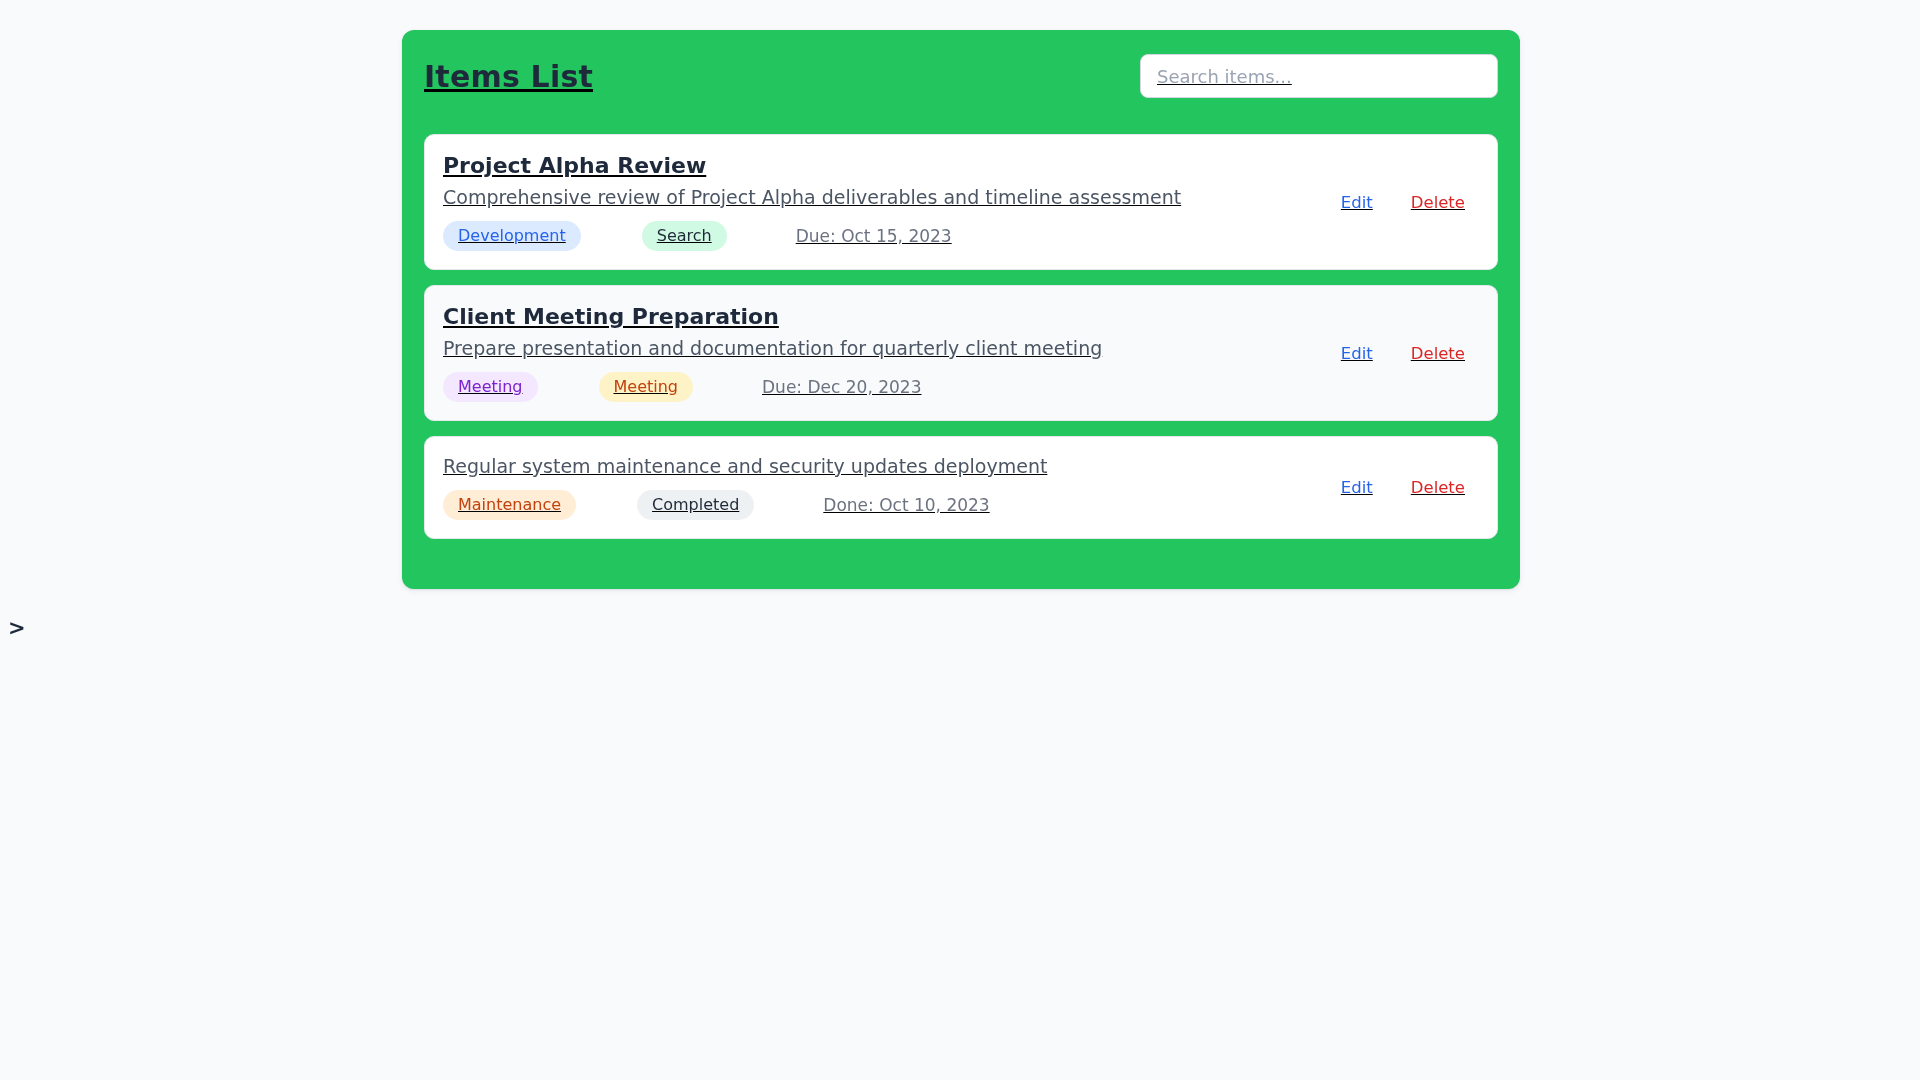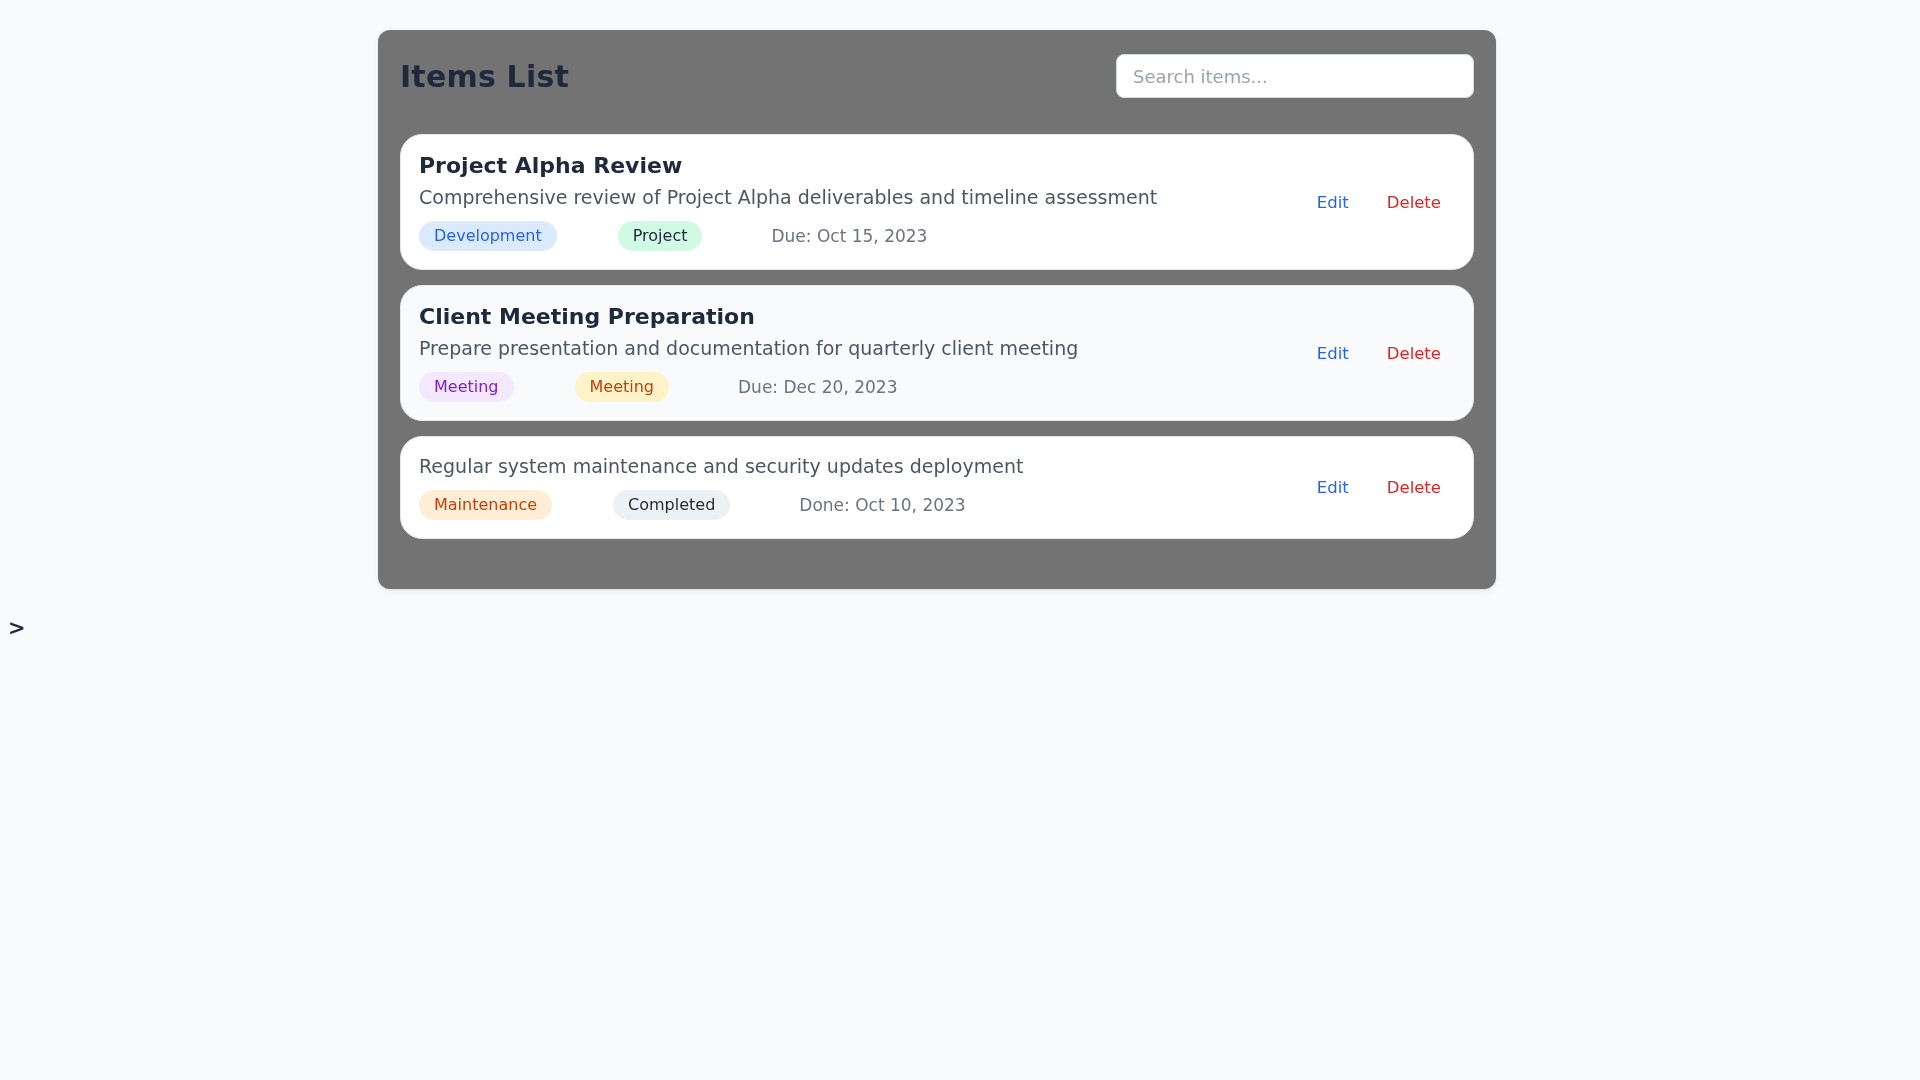--- a/index.html
+++ b/index.html
@@ -17,28 +17,29 @@
     position: absolute;
     left: 8px;
     top: 616px;
     font-size: 21px;
     font-weight: 600;
     color: #1e293b;
   }
 
   .panel {
     position: absolute;
-    left: 378px;
+    left: 402px;
     top: 30px;
     width: 1118px;
     height: 559px;
-    background: #737373;
+    background: #22c55e;
     border-radius: 12px;
     box-shadow: 0 1px 2px rgba(15, 23, 42, 0.06), 0 2px 6px rgba(15, 23, 42, 0.07);
     padding: 24px 22px 24px 22px;
+    text-decoration: underline;
   }
 
   .panel-header {
     display: flex;
     align-items: center;
     justify-content: space-between;
     margin-bottom: 36px;
   }
   .panel-title {
     margin: 0;
@@ -56,21 +57,21 @@
     font-size: 18px;
     font-family: "DejaVu Sans", "Liberation Sans", sans-serif;
     color: #334155;
     background: #ffffff;
     outline: none;
   }
   .search-input::placeholder { color: #9aa3b2; }
 
   .card {
     border: 1px solid #e5e7eb;
-    border-radius: 22px;
+    border-radius: 10px;
     background: #ffffff;
     padding: 18px 32px 18px 18px;
     margin-bottom: 15px;
     display: flex;
     align-items: center;
     justify-content: space-between;
   }
   .card:last-child { margin-bottom: 0; }
   .card.alt { background: #f8fafc; }
 
@@ -144,21 +145,21 @@
   </div>
 
   <div>
 
     <div class="card">
       <div>
         <h2 class="card-title">Project Alpha Review</h2>
         <p class="card-desc">Comprehensive review of Project Alpha deliverables and timeline assessment</p>
         <div class="meta-row">
           <span class="pill pill-development">Development</span>
-          <span class="pill pill-active">Project</span>
+          <span class="pill pill-active">Search</span>
           <span class="date-text">Due: Oct 15, 2023</span>
         </div>
       </div>
       <div class="card-actions">
         <button class="link-btn edit-btn">Edit</button>
         <button class="link-btn delete-btn">Delete</button>
       </div>
     </div>
 
     <div class="card alt">

